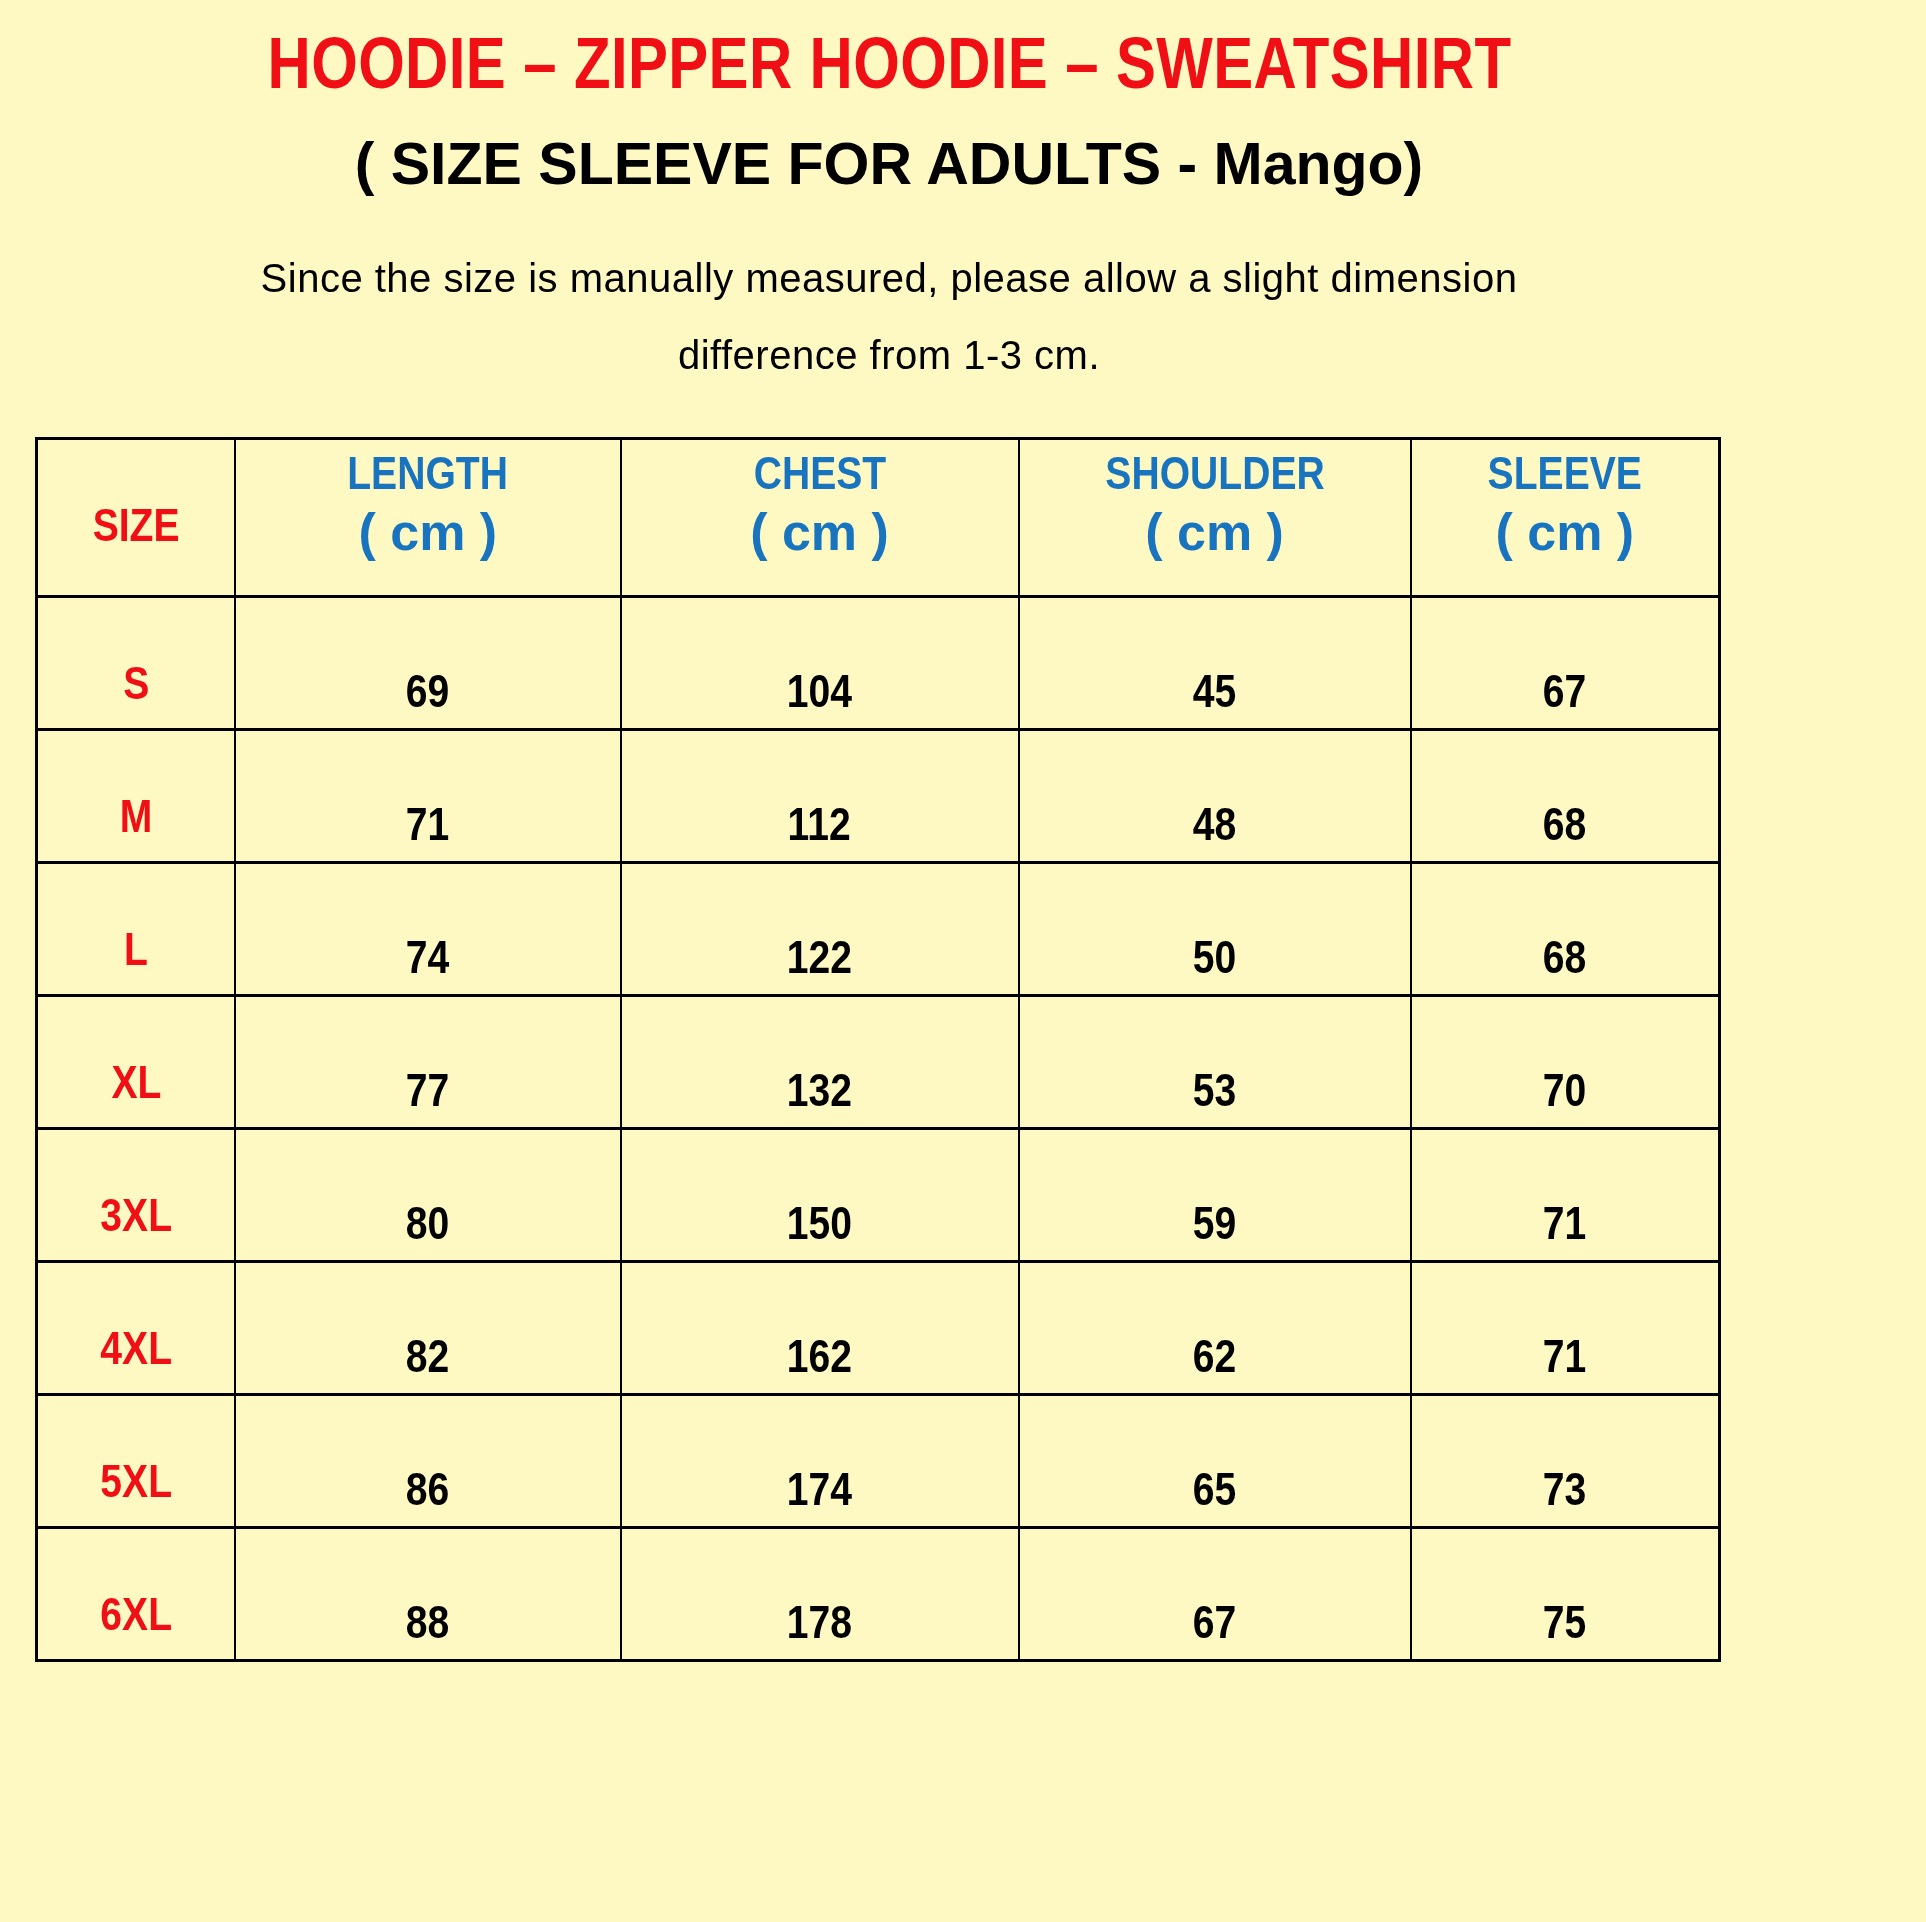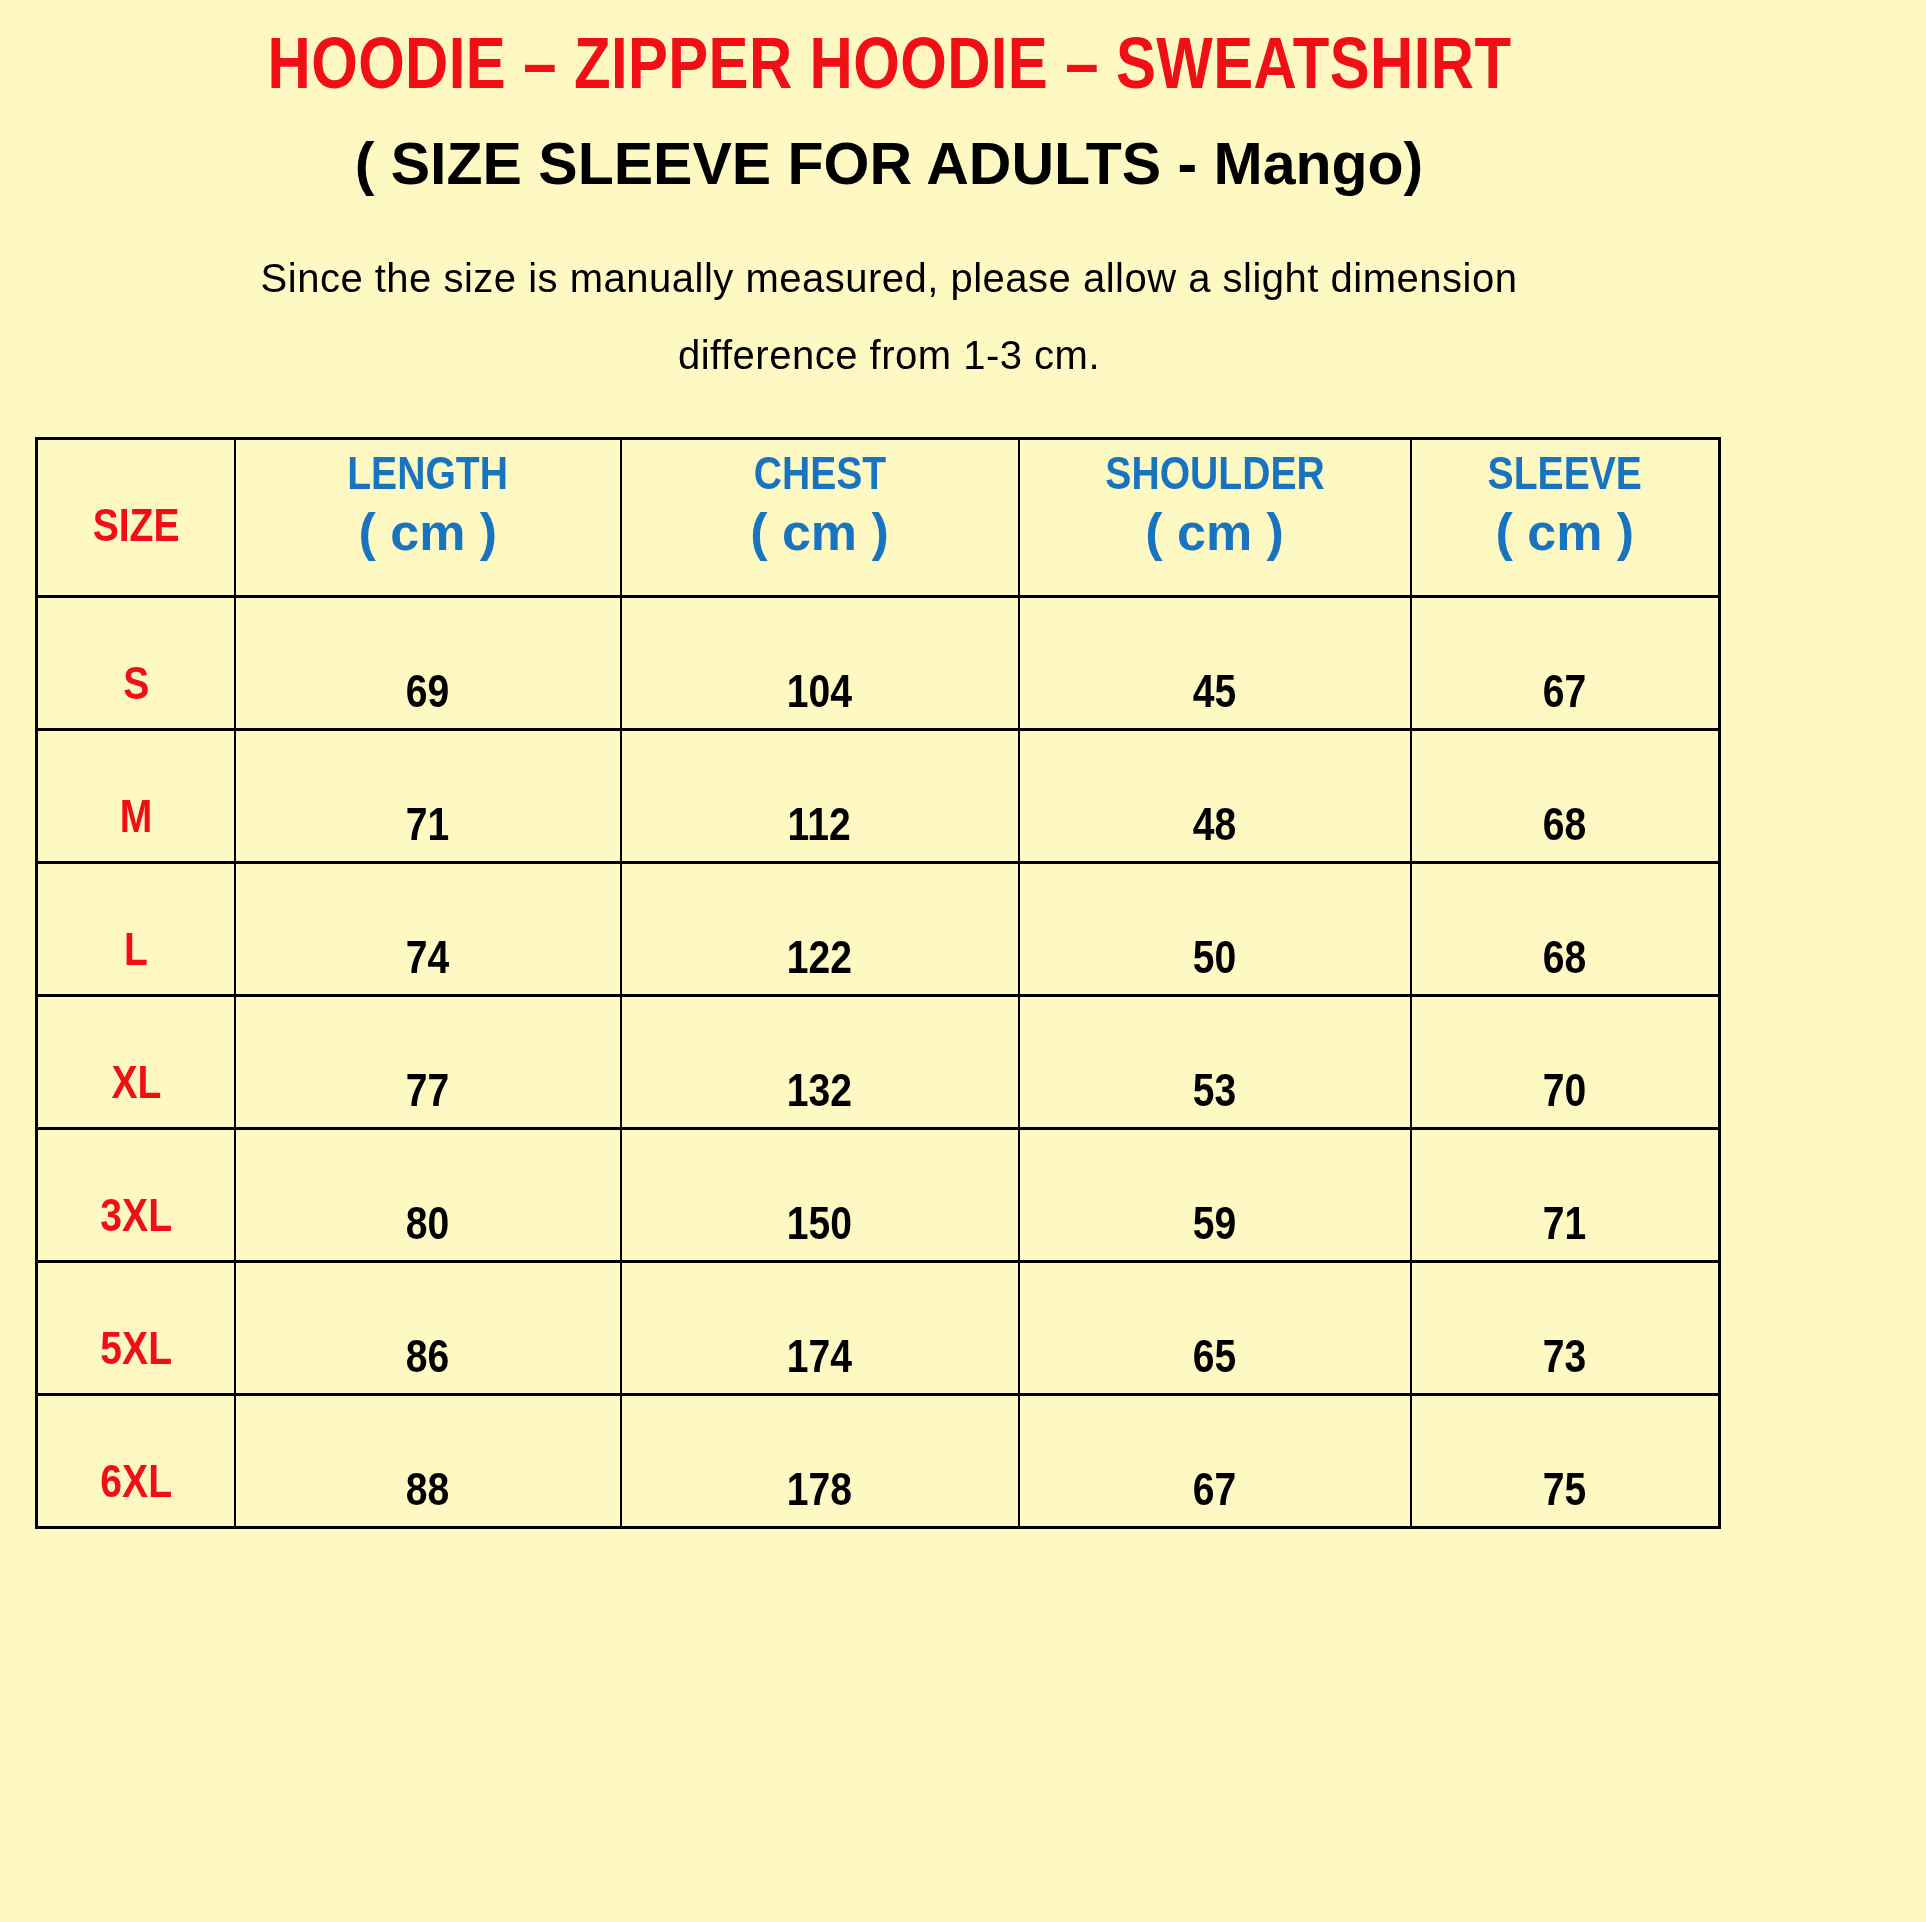--- a/index.html
+++ b/index.html
@@ -183,20 +183,27 @@
 
 
       <tr class="data-row">
         <td class="size-cell"><span class="condensed">3XL</span></td>
         <td class="value-cell"><span class="condensed">80</span></td>
         <td class="value-cell"><span class="condensed">150</span></td>
         <td class="value-cell"><span class="condensed">59</span></td>
         <td class="value-cell"><span class="condensed">71</span></td>
       </tr>
 
+      <tr class="data-row">
+        <td class="size-cell"><span class="condensed">4XL</span></td>
+        <td class="value-cell"><span class="condensed">82</span></td>
+        <td class="value-cell"><span class="condensed">162</span></td>
+        <td class="value-cell"><span class="condensed">62</span></td>
+        <td class="value-cell"><span class="condensed">71</span></td>
+      </tr>
 
       <tr class="data-row">
         <td class="size-cell"><span class="condensed">5XL</span></td>
         <td class="value-cell"><span class="condensed">86</span></td>
         <td class="value-cell"><span class="condensed">174</span></td>
         <td class="value-cell"><span class="condensed">65</span></td>
         <td class="value-cell"><span class="condensed">73</span></td>
       </tr>
 
       <tr class="data-row">

